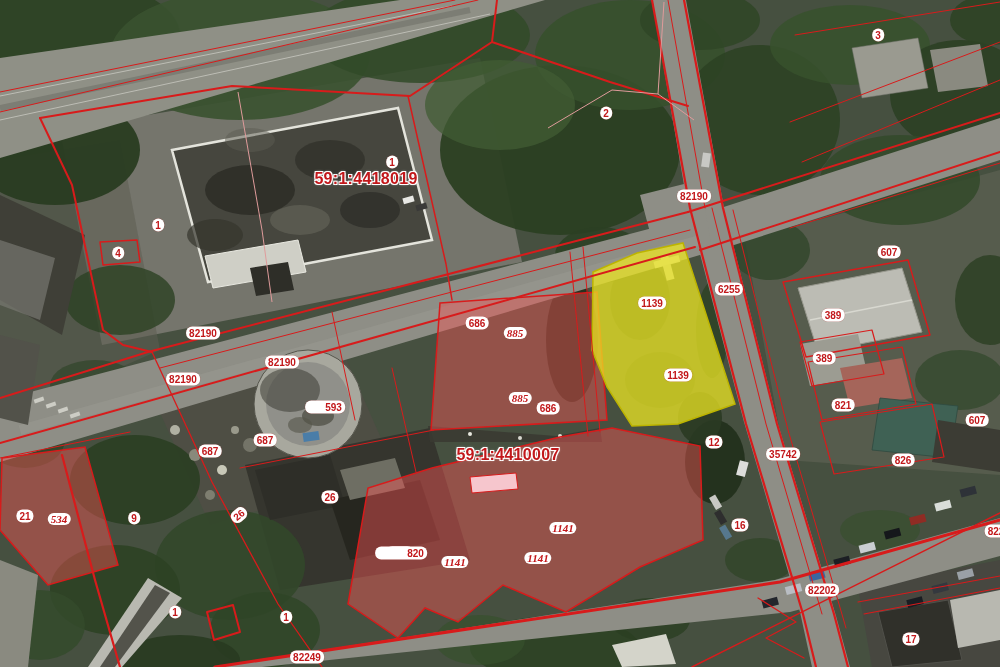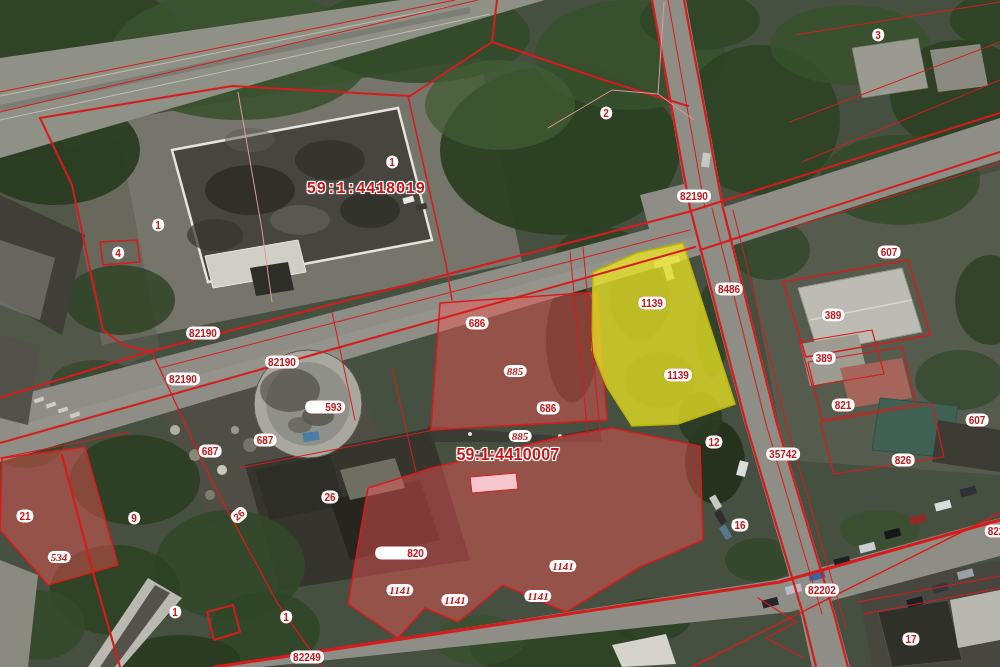--- a/index.html
+++ b/index.html
@@ -6,21 +6,21 @@
   #map{position:relative;width:1000px;height:667px;overflow:hidden;background:#465040;
        font-family:"Liberation Sans",sans-serif;cursor:default;}
   #map svg{position:absolute;left:0;top:0;}
   #labels{position:absolute;left:0;top:0;width:100%;height:100%;}
   .lbl{position:absolute;transform:translate(-50%,-50%);white-space:nowrap;line-height:1;}
   .pill{background:var(--label-bg,#fff);color:var(--label-red,#c2181b);font-weight:bold;
         font-size:10px;padding:2px 3px 1px;border-radius:6px;
         box-shadow:0 0 0 .5px rgba(190,40,40,.25);}
   .bld{background:var(--label-bg,#fff);color:var(--label-red,#c2181b);font-weight:bold;
        font-style:italic;font-family:"Liberation Serif",serif;font-size:11px;
-       padding:1px 3px 0;border-radius:6px;margin-top:38px;}
+       padding:1px 3px 0;border-radius:6px;}
   .qtr{color:var(--label-red,#c2181b);font-weight:bold;font-size:16px;letter-spacing:.3px;
        text-shadow:-1px -1px 0 #fff,1px -1px 0 #fff,-1px 1px 0 #fff,1px 1px 0 #fff,0 0 3px #fff;}
 </style>
 </head>
 <body>
 
 <div id="map">
 <svg width="1000" height="667" viewBox="0 0 1000 667">
 
   <g>
@@ -221,26 +221,26 @@
   <g stroke="#df9b9b" fill="none" stroke-width="1">
     <path d="M548,128 L612,90 L658,94 L664,2 M658,94 L694,120"></path>
     <path d="M238,92 L262,230 L272,302"></path>
   </g>
 </svg>
 
 <div id="labels">
       <div class="lbl pill" style="left: 878px; top: 35px;">3</div>
       <div class="lbl pill" style="left: 606px; top: 113px;">2</div>
       <div class="lbl pill" style="left: 392px; top: 162px;">1</div>
-      <div class="lbl qtr" style="left: 366px; top: 189px; font-family: Liberation Mono, monospace;">59:1:4418019</div>
+      <div class="lbl qtr" style="left: 366px; top: 179px;">59:1:4418019</div>
       <div class="lbl pill" style="left: 694px; top: 196px;">82190</div>
       <div class="lbl pill" style="left: 158px; top: 225px;">1</div>
       <div class="lbl pill" style="left: 889px; top: 252px;">607</div>
       <div class="lbl pill" style="left: 118px; top: 253px;">4</div>
-      <div class="lbl pill" style="left: 729px; top: 289px;">8486</div>
+      <div class="lbl pill" style="left: 729px; top: 289px;">6255</div>
       <div class="lbl pill" style="left: 652px; top: 303px;">1139</div>
       <div class="lbl pill" style="left: 833px; top: 315px;">389</div>
       <div class="lbl pill" style="left: 477px; top: 323px;">686</div>
       <div class="lbl bld" style="left: 515px; top: 333px;">885</div>
       <div class="lbl pill" style="left: 203px; top: 333px;">82190</div>
       <div class="lbl pill" style="left: 824px; top: 358px;">389</div>
       <div class="lbl pill" style="left: 282px; top: 362px;">82190</div>
       <div class="lbl pill" style="left: 678px; top: 375px;">1139</div>
       <div class="lbl pill" style="left: 183px; top: 379px;">82190</div>
       <div class="lbl bld" style="left: 520px; top: 398px;">885</div>

